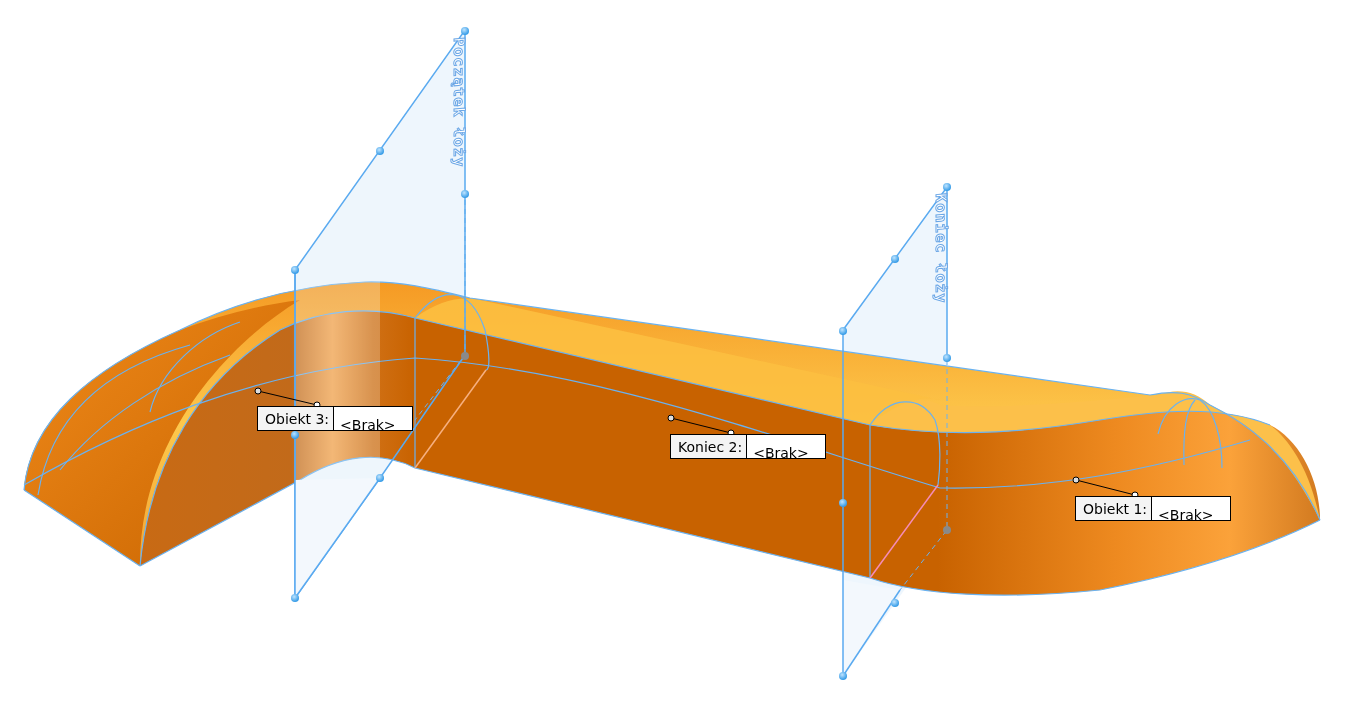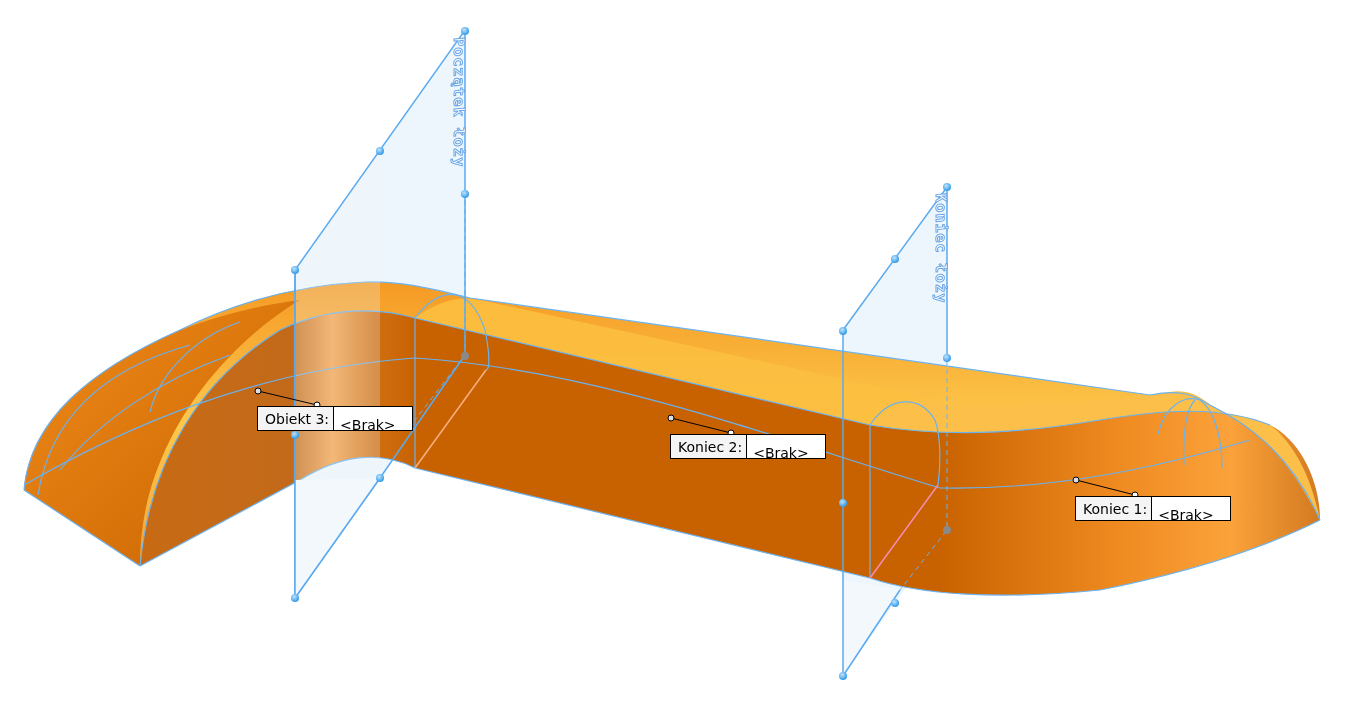--- a/index.html
+++ b/index.html
@@ -176,16 +176,16 @@
   
   <div class="obj-tag" style="left:257px; top:406px;">
     <span class="k">Obiekt 3:</span>
     <span class="v">&lt;Brak&gt;</span>
   </div>
   <div class="obj-tag" style="left:670px; top:434px;">
     <span class="k">Koniec 2:</span>
     <span class="v">&lt;Brak&gt;</span>
   </div>
   <div class="obj-tag" style="left:1075px; top:496px;">
-    <span class="k">Koniec 1:</span>
+    <span class="k">Obiekt 1:</span>
     <span class="v">&lt;Brak&gt;</span>
   </div>
 </div>
 
 </body></html>

